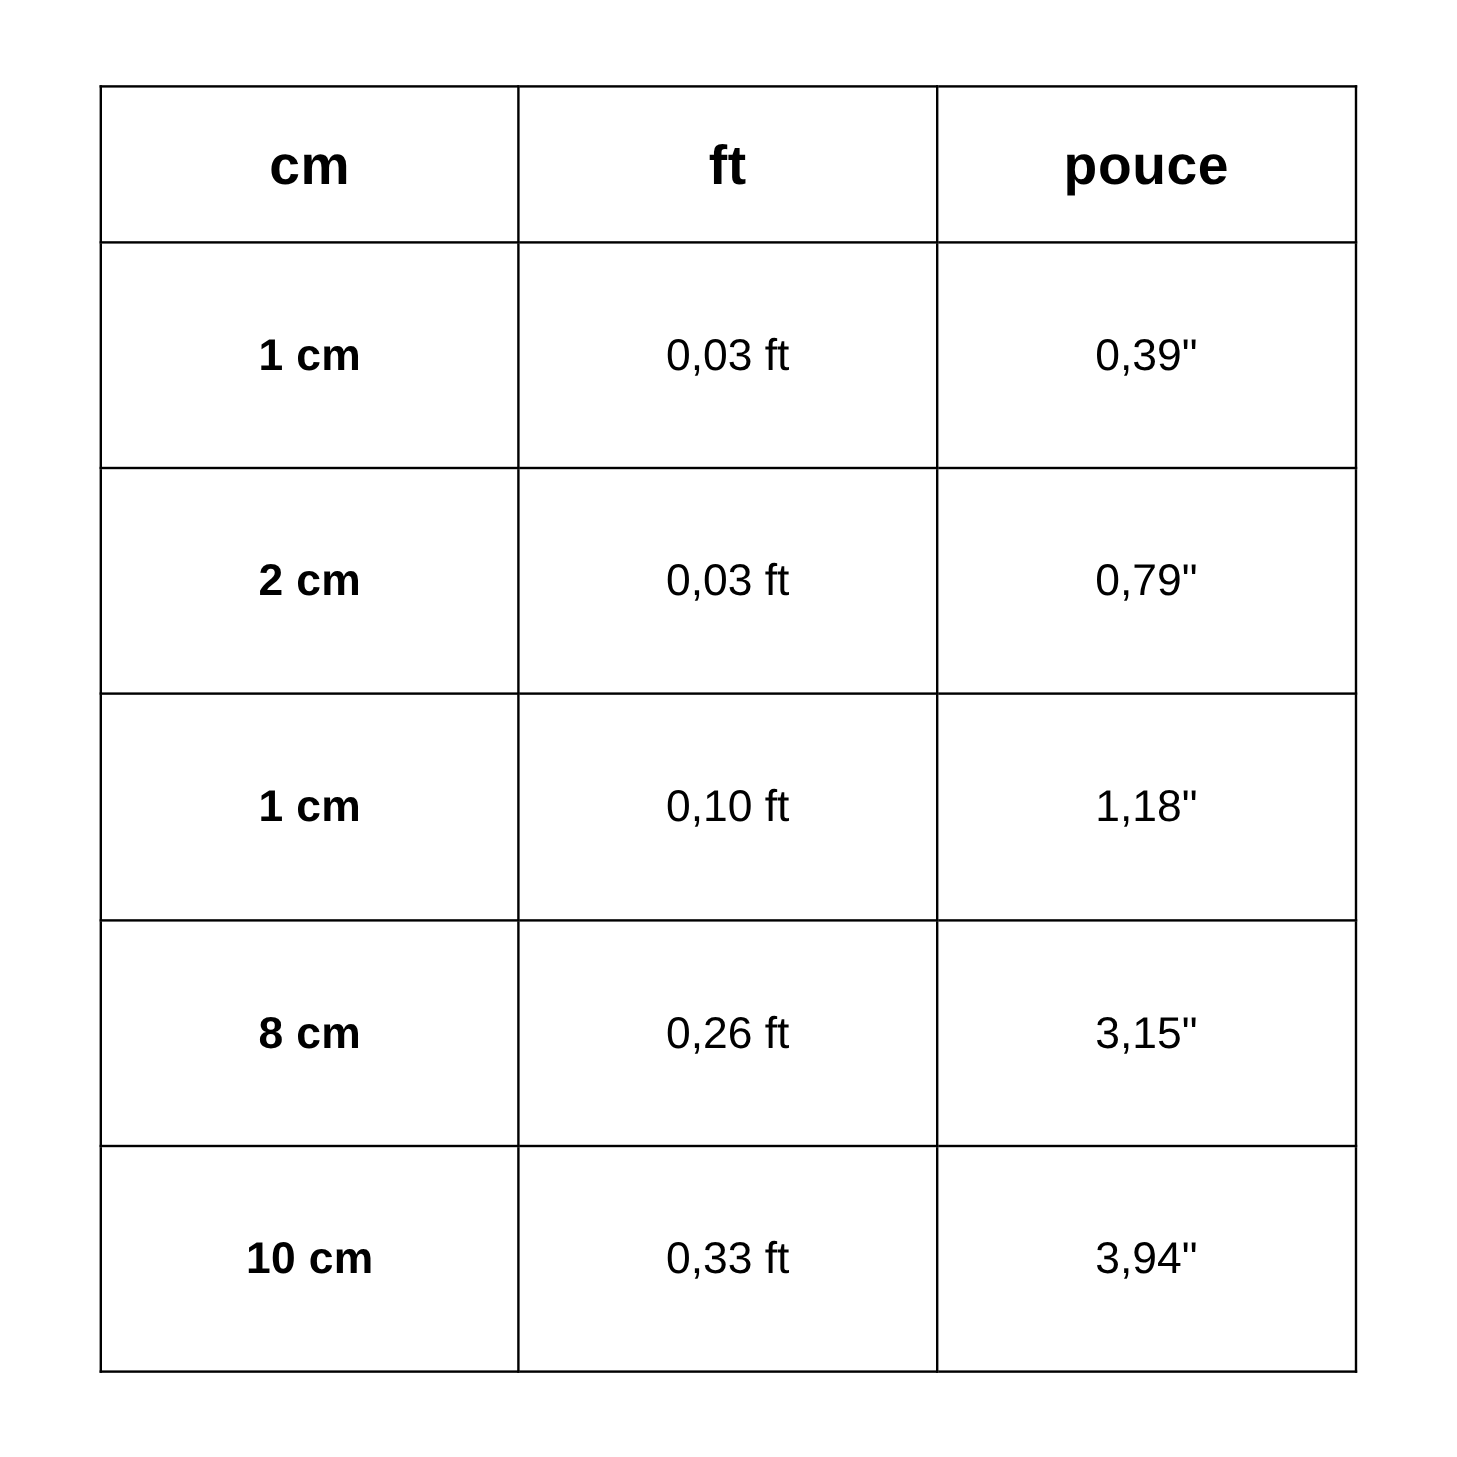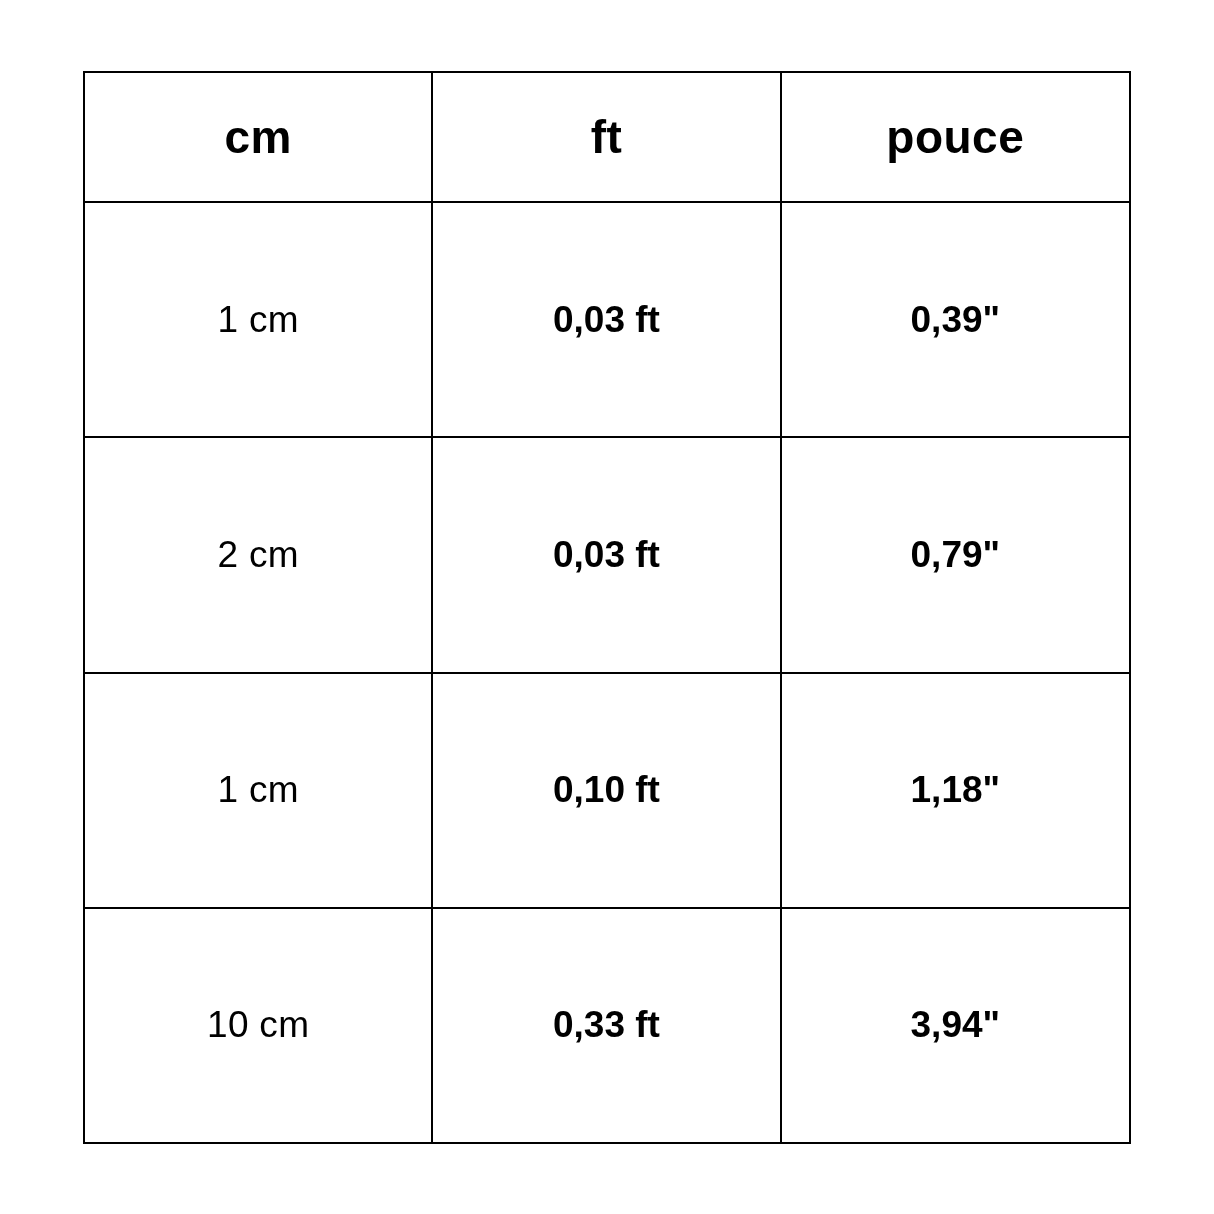--- a/index.html
+++ b/index.html
@@ -49,24 +49,24 @@
     height: 128px;
     font-size: 46px;
     font-weight: bold;
     letter-spacing: 0.5px;
   }
   table.conv tbody tr {
     height: 94px;
   }
   table.conv tbody td {
     font-size: 37px;
-    font-weight: bold;
+    font-weight: normal;
   }
   table.conv tbody td.cm-cell {
-    font-weight: normal;
+    font-weight: bold;
     letter-spacing: 0.3px;
     border-radius: 23px;
   }
 </style>
 </head>
 <body>
 
 <div class="page">
   <div class="table-wrap">
     <table class="conv">
@@ -92,20 +92,25 @@
           <td class="cm-cell">2 cm</td>
           <td>0,03 ft</td>
           <td>0,79"</td>
         </tr>
         <tr>
           <td class="cm-cell">1 cm</td>
           <td>0,10 ft</td>
           <td>1,18"</td>
         </tr>
         <tr>
+          <td class="cm-cell">8 cm</td>
+          <td>0,26 ft</td>
+          <td>3,15"</td>
+        </tr>
+        <tr>
           <td class="cm-cell">10 cm</td>
           <td>0,33 ft</td>
           <td>3,94"</td>
         </tr>
       </tbody>
     </table>
   </div>
 </div>
 
 </body></html>

